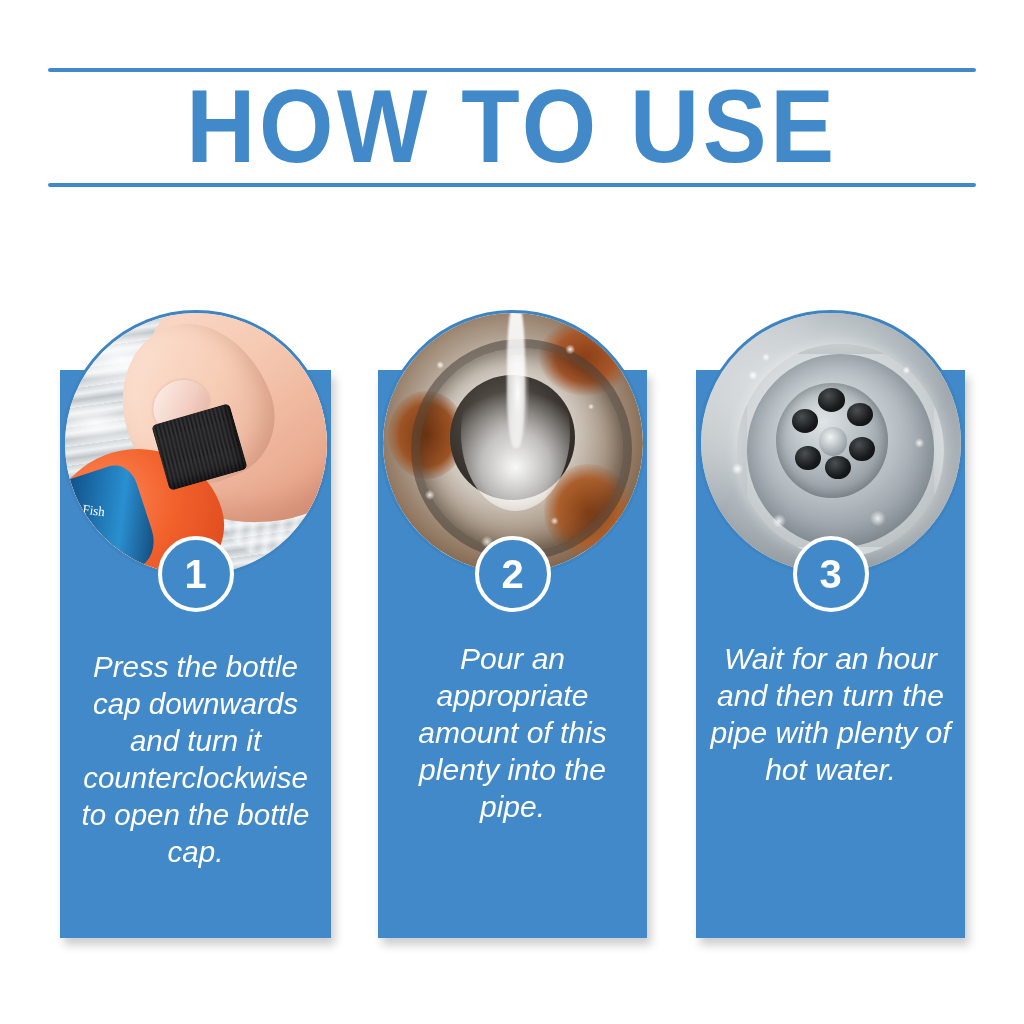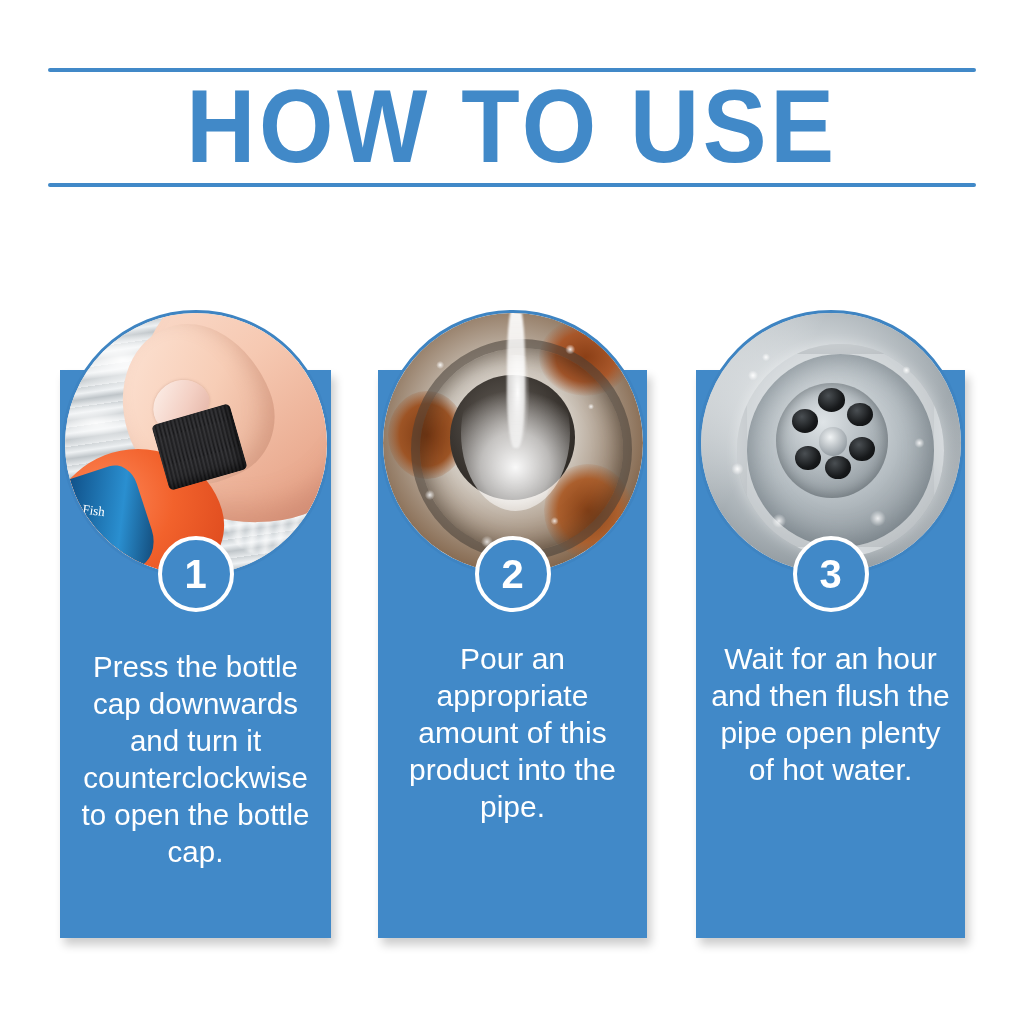--- a/index.html
+++ b/index.html
@@ -372,20 +372,21 @@
     left: 0;
     top: 350px;
     width: 100%;
     padding: 0 12px;
     box-sizing: border-box;
     color: #ffffff;
     font-size: 30px;
     line-height: 37px;
     text-align: center;
     font-weight: normal;
+    font-style: italic;
   }
   .step-1 .caption { top: 352px; font-size: 29.5px; }
   .step-2 .caption { top: 344px; }
   .step-3 .caption { top: 344px; }
 </style>
 </head>
 <body>
 
 <div class="header">
   <div class="rule rule-top"></div>
@@ -428,21 +429,21 @@
         <div class="art2-rust3"></div>
         <div class="art2-ring"></div>
         <div class="art2-hole"></div>
         <div class="art2-splash"></div>
         <div class="art2-stream"></div>
         <div class="art2-drops"></div>
       </div>
     </div>
 
     <div class="badge">2</div>
-    <div class="caption">Pour an appropriate amount of this product into the pipe.</div>
+    <div class="caption">Pour an appropriate amount of this plenty into the pipe.</div>
   </div>
 
   <div class="step step-3">
     <div class="panel"></div>
 
     <div class="photo-circle">
       <div class="photo-inner">
         <div class="art3-base"></div>
         <div class="art3-sheen"></div>
         <div class="art3-outerring"></div>
@@ -454,16 +455,16 @@
           <span class="h4"></span>
             <span class="h5"></span>
             <span class="h6"></span>
         </div>
         <div class="art3-center"></div>
         <div class="art3-drops"></div>
       </div>
     </div>
 
     <div class="badge">3</div>
-    <div class="caption">Wait for an hour and then flush the pipe open plenty of hot water.</div>
+    <div class="caption">Wait for an hour and then turn the pipe with plenty of hot water.</div>
   </div>
 
 </div>
 
 </body></html>

